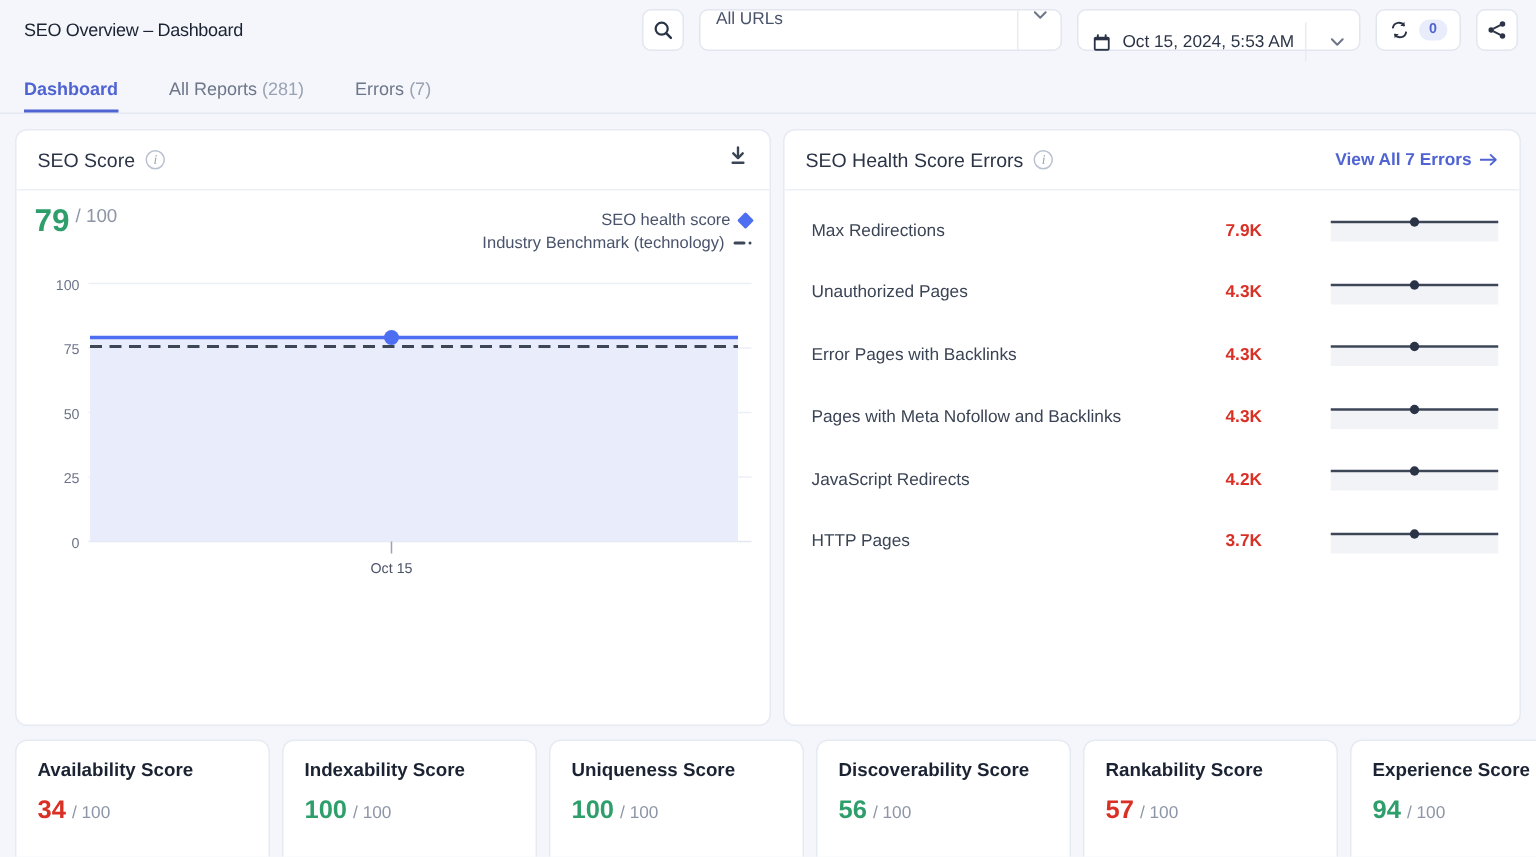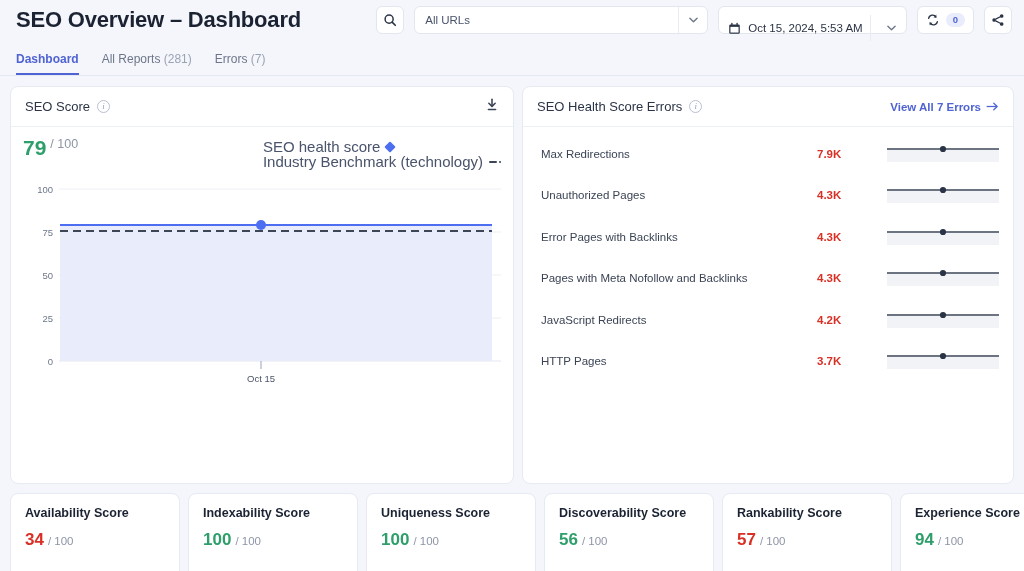--- a/index.html
+++ b/index.html
@@ -15,48 +15,48 @@
 
   
   .topbar {
     height: 40px;
     display: flex;
     align-items: center;
     padding: 0 12px 0 16px;
     gap: 10px;
   }
   .page-title {
-    font-size: 22px;
-    font-weight: 700;
+    font-size: 12px;
+    font-weight: 400;
     color: #1b2333;
     letter-spacing: -0.2px;
     white-space: nowrap;
   }
   .topbar-spacer { flex: 1; }
 
   .icon-btn {
     width: 28px;
     height: 28px;
     background: #ffffff;
     border: 1px solid #e2e6ef;
     border-radius: 6px;
     display: flex;
     align-items: center;
     justify-content: center;
     flex: none;
   }
 
   .url-select {
-    width: 294px;
+    width: 242px;
     height: 28px;
     background: #ffffff;
     border: 1px solid #e2e6ef;
     border-radius: 6px;
     display: flex;
-    align-items: center;
+    align-items: flex-start;
     padding: 0 0 0 10px;
     font-size: 11.5px;
     color: #49536b;
   }
   .url-select .val { flex: 1; }
   .sel-divider {
     width: 1px;
     height: 26px;
     background: #e8ebf2;
   }
@@ -99,21 +99,21 @@
     border-radius: 9px;
     padding: 2px 7px;
     line-height: 1;
   }
 
   
   .tabs {
     height: 30px;
     display: flex;
     align-items: flex-end;
-    gap: 23px;
+    gap: 34px;
     padding: 0 16px;
     border-bottom: 1px solid #e4e8f0;
     margin-top: 6px;
   }
   .tab {
     font-size: 12px;
     color: #6d7689;
     padding-bottom: 7px;
     border-bottom: 2px solid transparent;
     white-space: nowrap;
@@ -200,25 +200,25 @@
     font-size: 12.5px;
     color: #8d95a6;
     margin-left: 4px;
   }
   .legend {
     margin-left: auto;
     text-align: right;
     padding-top: 2px;
   }
   .legend-row {
-    font-size: 15px;
+    font-size: 11px;
     color: #49536b;
     display: flex;
     align-items: center;
-    justify-content: flex-start;
+    justify-content: flex-end;
     gap: 6px;
     height: 15px;
   }
   .lg-diamond {
     width: 8px; height: 8px;
     background: #4e6ef2;
     transform: rotate(45deg);
     border-radius: 1px;
     flex: none;
   }

